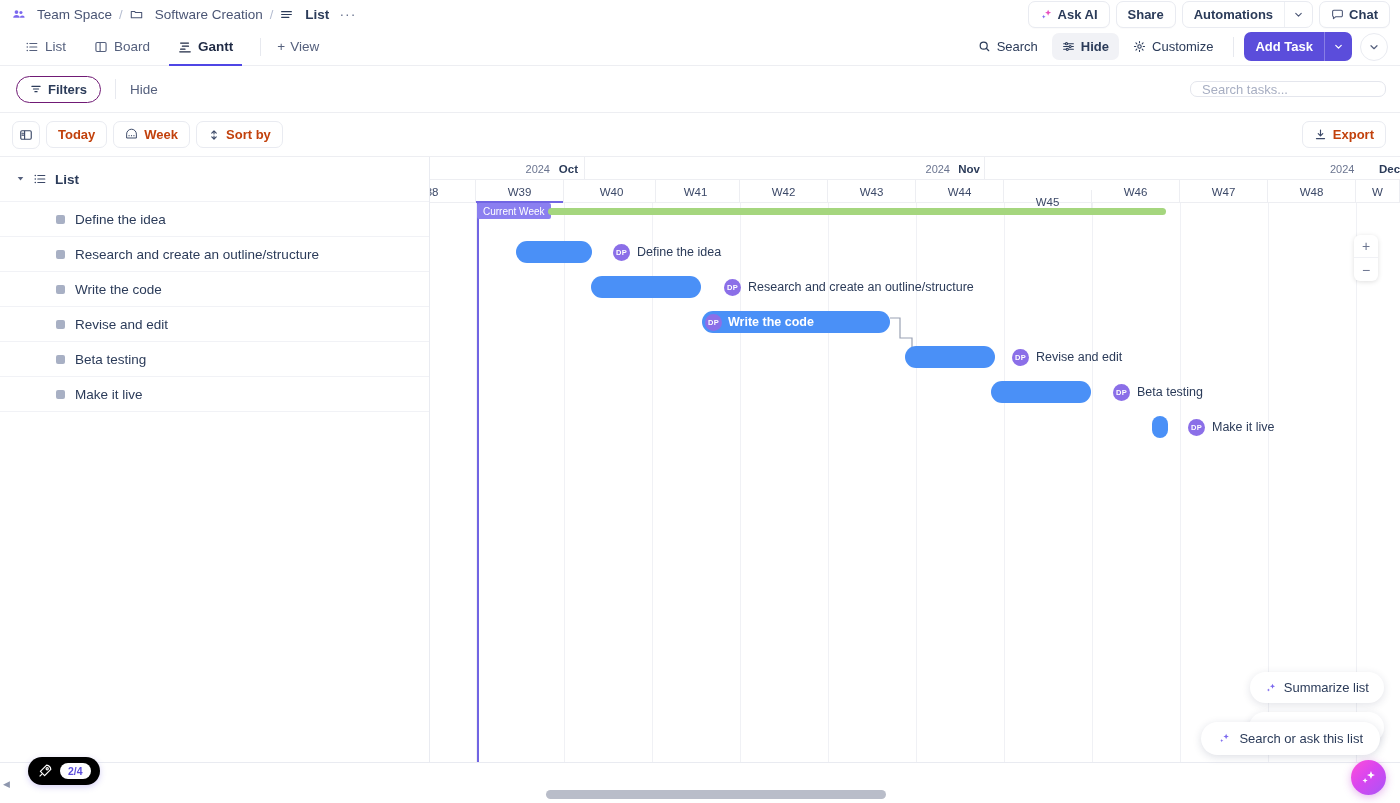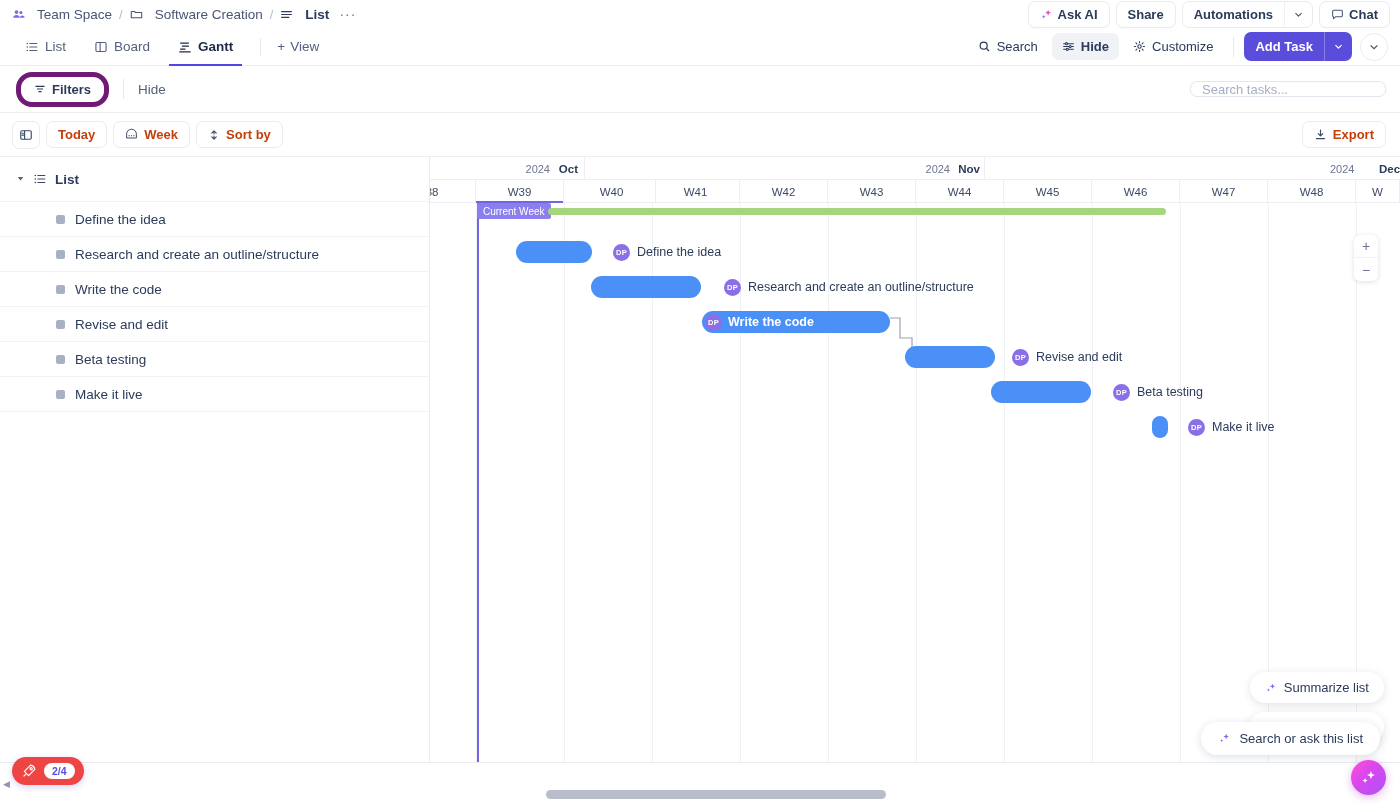--- a/index.html
+++ b/index.html
@@ -77,21 +77,21 @@
     display:flex;align-items:center;justify-content:center;color:#55607d;cursor:pointer; margin-left:4px;
   }
 
   
   .filter-bar {
     height: 47px; border-bottom: 1px solid #edeef2;
     display:flex; align-items:center; padding: 0 14px 0 16px;
   }
   .pill {
     display:flex;align-items:center;gap:6px;
-    border:5px solid #701a75;border-radius:16px;padding:5px 13px;
+    border:1px solid #701a75;border-radius:16px;padding:5px 13px;
     font-size:13px;color:#2b3b59;font-weight:bold;cursor:pointer;background:#fff;
   }
   .fb-sep { width:1px;height:20px;background:#e7e9ef;margin:0 14px; }
   .hide-lbl { font-size:13.5px;color:#55607d;cursor:pointer; }
   .search-tasks {
     margin-left:auto; width:196px; height:16px;
     border:1px solid #e4e6ed; border-radius:7px; background:#fff;
     display:flex;align-items:center;padding:0 11px;
   }
   .search-tasks input {
@@ -217,22 +217,22 @@
   .ai-fab {
     position:absolute; right:14px; bottom:8px; width:35px;height:35px;border-radius:50%;
     background:linear-gradient(135deg,#ff4fd8 0%,#d946ef 45%,#a855f7 100%);
     display:flex;align-items:center;justify-content:center;cursor:pointer; z-index:25;
     box-shadow:0 2px 8px rgba(180,40,200,.35);
   }
 
   
   .bottom-bar { position:absolute; left:0; right:0; bottom:0; height:38px; background:#fff;}
   .rocket-badge {
-    position:absolute; left:12px; bottom:18px;
-    display:flex;align-items:center;gap:7px;background:#ef4444;border-radius:16px;
+    position:absolute; left:28px; bottom:18px;
+    display:flex;align-items:center;gap:7px;background:#000000;border-radius:16px;
     padding:6px 9px 6px 9px; cursor:pointer; z-index:15;
     box-shadow:0 2px 6px rgba(90,70,220,.25);
   }
   .rocket-count {
     background:#fff;color:#5b4ddb;font-size:10.5px;font-weight:bold;
     border-radius:9px;padding:2px 8px;
   }
   .hscroll-track {
     position:absolute; left:0; right:0; bottom:4px; height:9px;
   }
@@ -514,21 +514,21 @@
     </div>
 
     <div class="tl-weeks">
       <div class="tl-week" style="left:-44px;width:90px;">/38</div>
       <div class="tl-week current" style="left:46px;width:88px;">W39</div>
       <div class="tl-week" style="left:138px;width:88px;">W40</div>
       <div class="tl-week" style="left:222px;width:88px;">W41</div>
       <div class="tl-week" style="left:310px;width:88px;">W42</div>
       <div class="tl-week" style="left:398px;width:88px;">W43</div>
       <div class="tl-week" style="left:486px;width:88px;">W44</div>
-      <div class="tl-week" style="left:574px;width:88px;">W45</div>
+      <div class="tl-week" style="left:574px;width:88px;margin-top:10px;">W45</div>
       <div class="tl-week" style="left:662px;width:88px;">W46</div>
       <div class="tl-week" style="left:750px;width:88px;">W47</div>
       <div class="tl-week" style="left:838px;width:88px;">W48</div>
       <div class="tl-week" style="left:926px;width:44px;">W</div>
     </div>
 
     <div class="tl-body">
 
       <div class="tl-gridcol" style="left:46px;"></div>
       <div class="tl-gridcol" style="left:134px;"></div>

